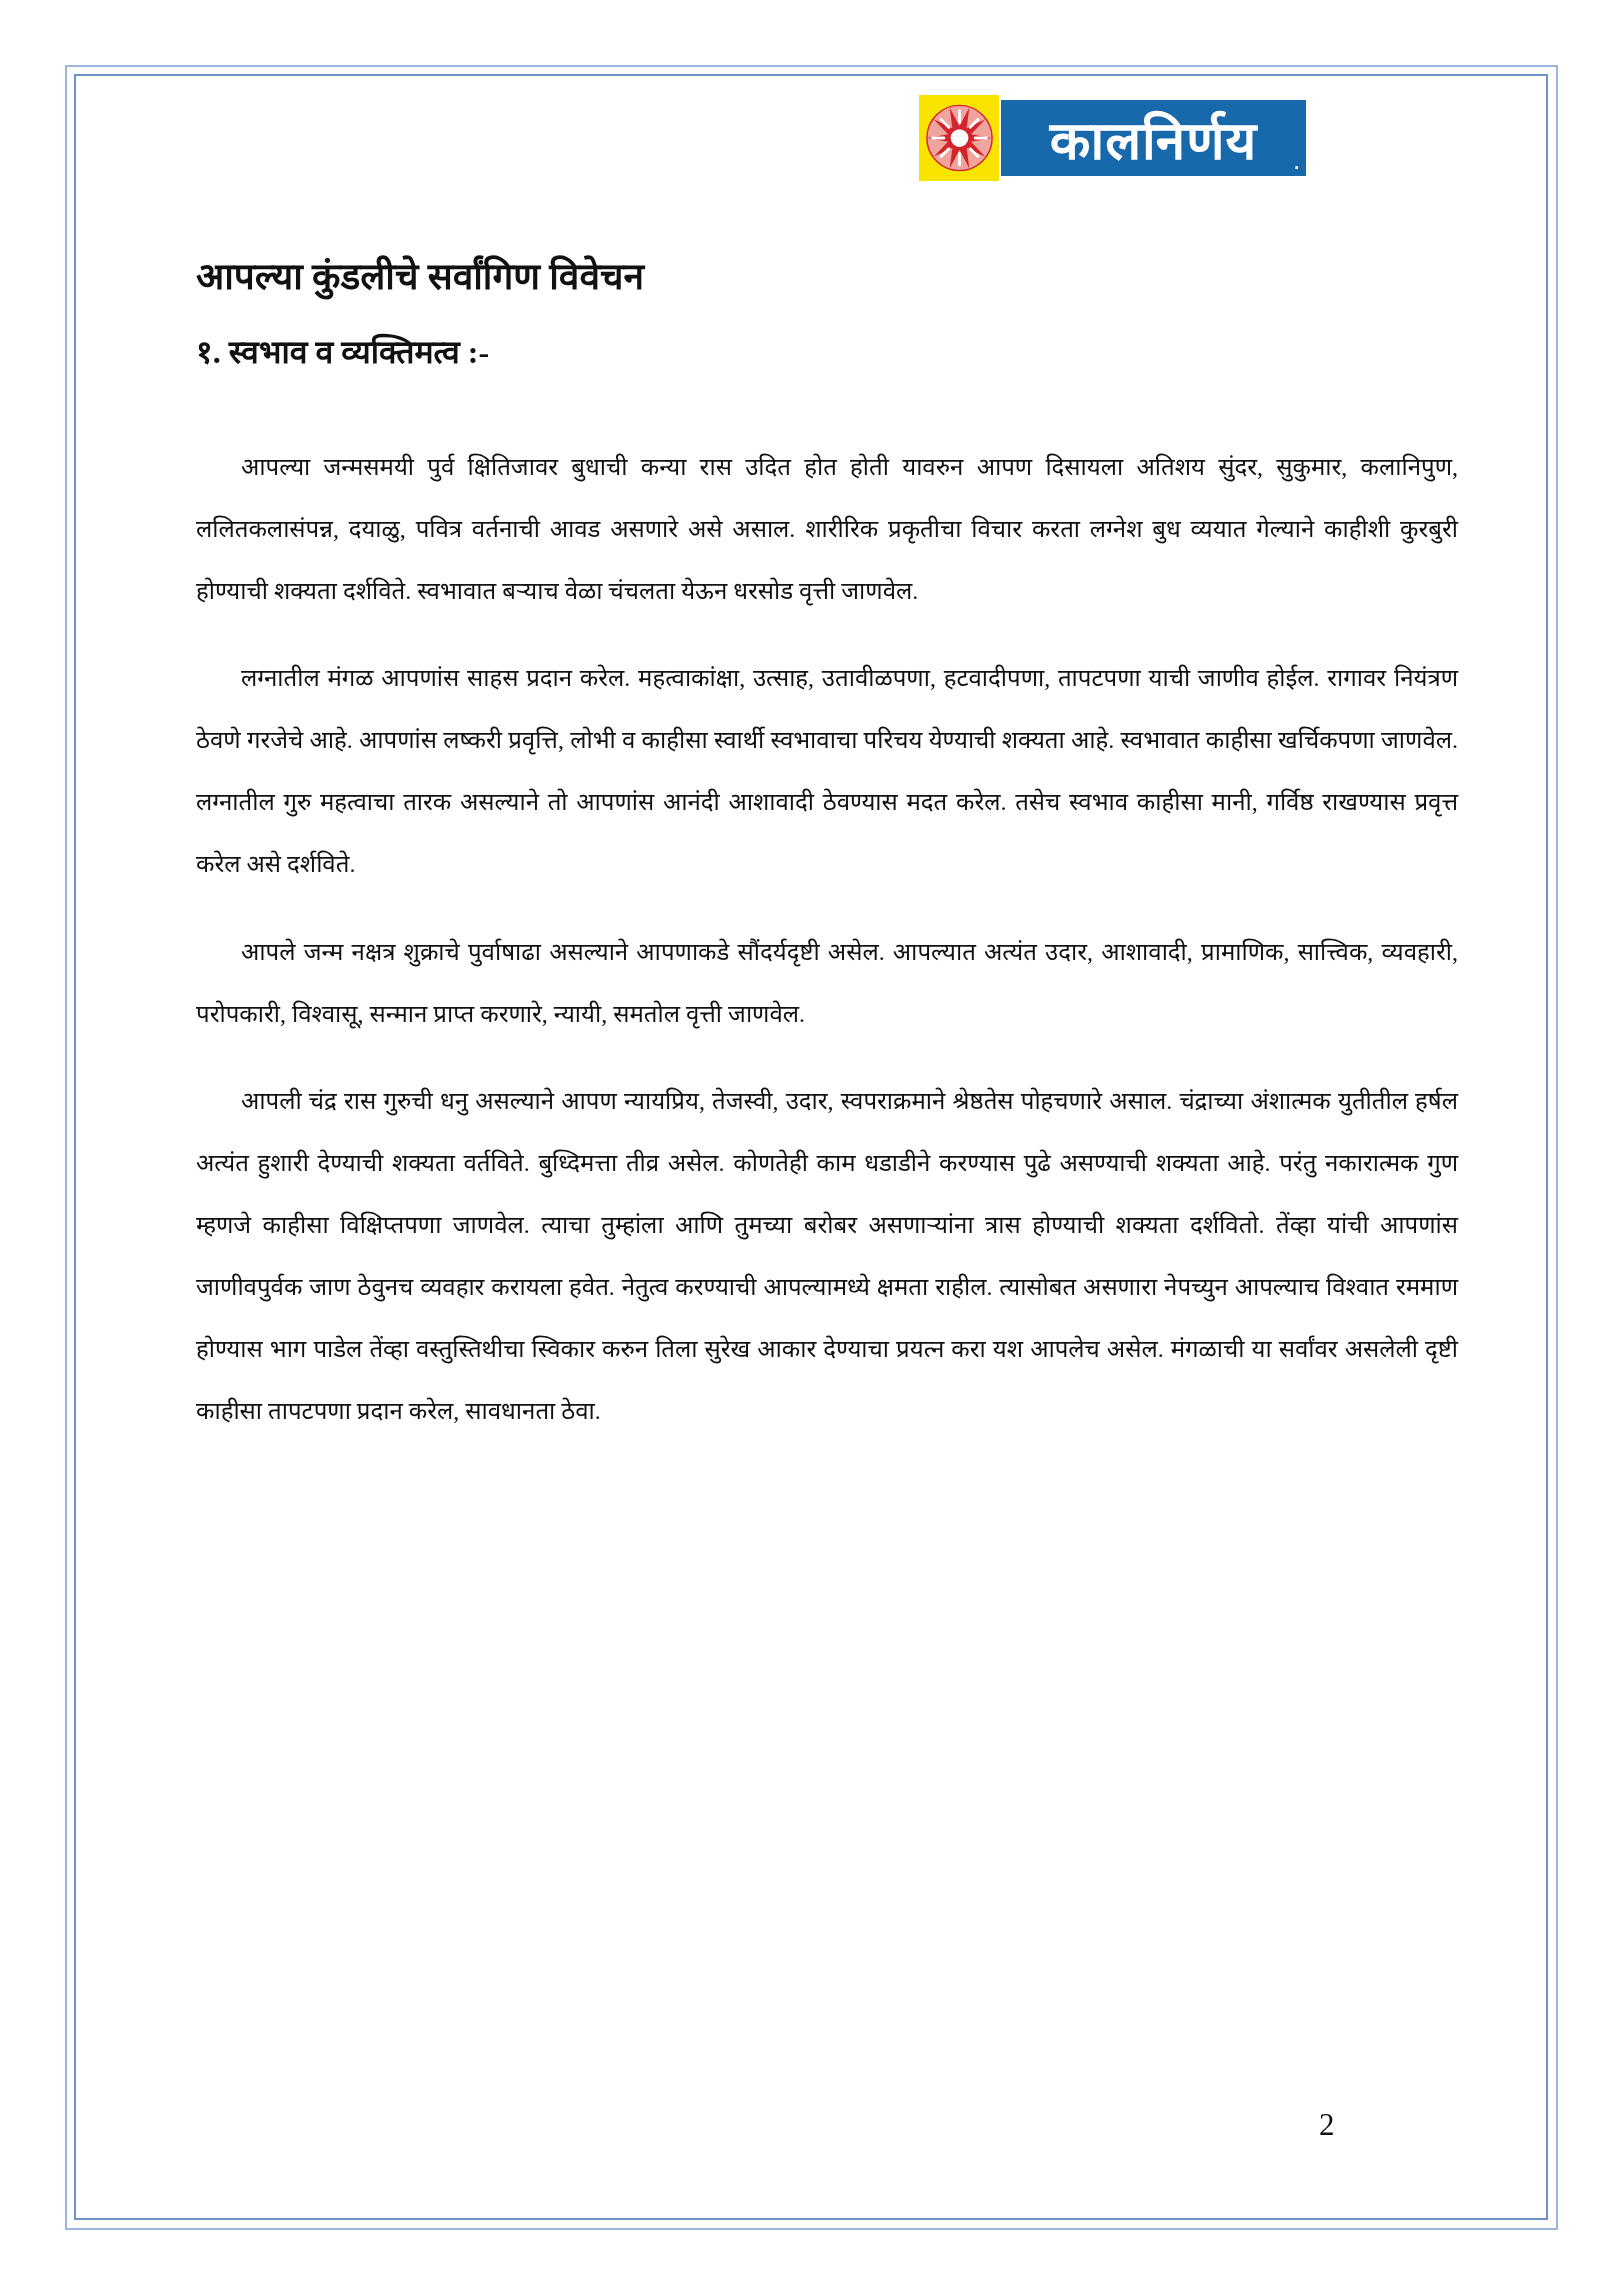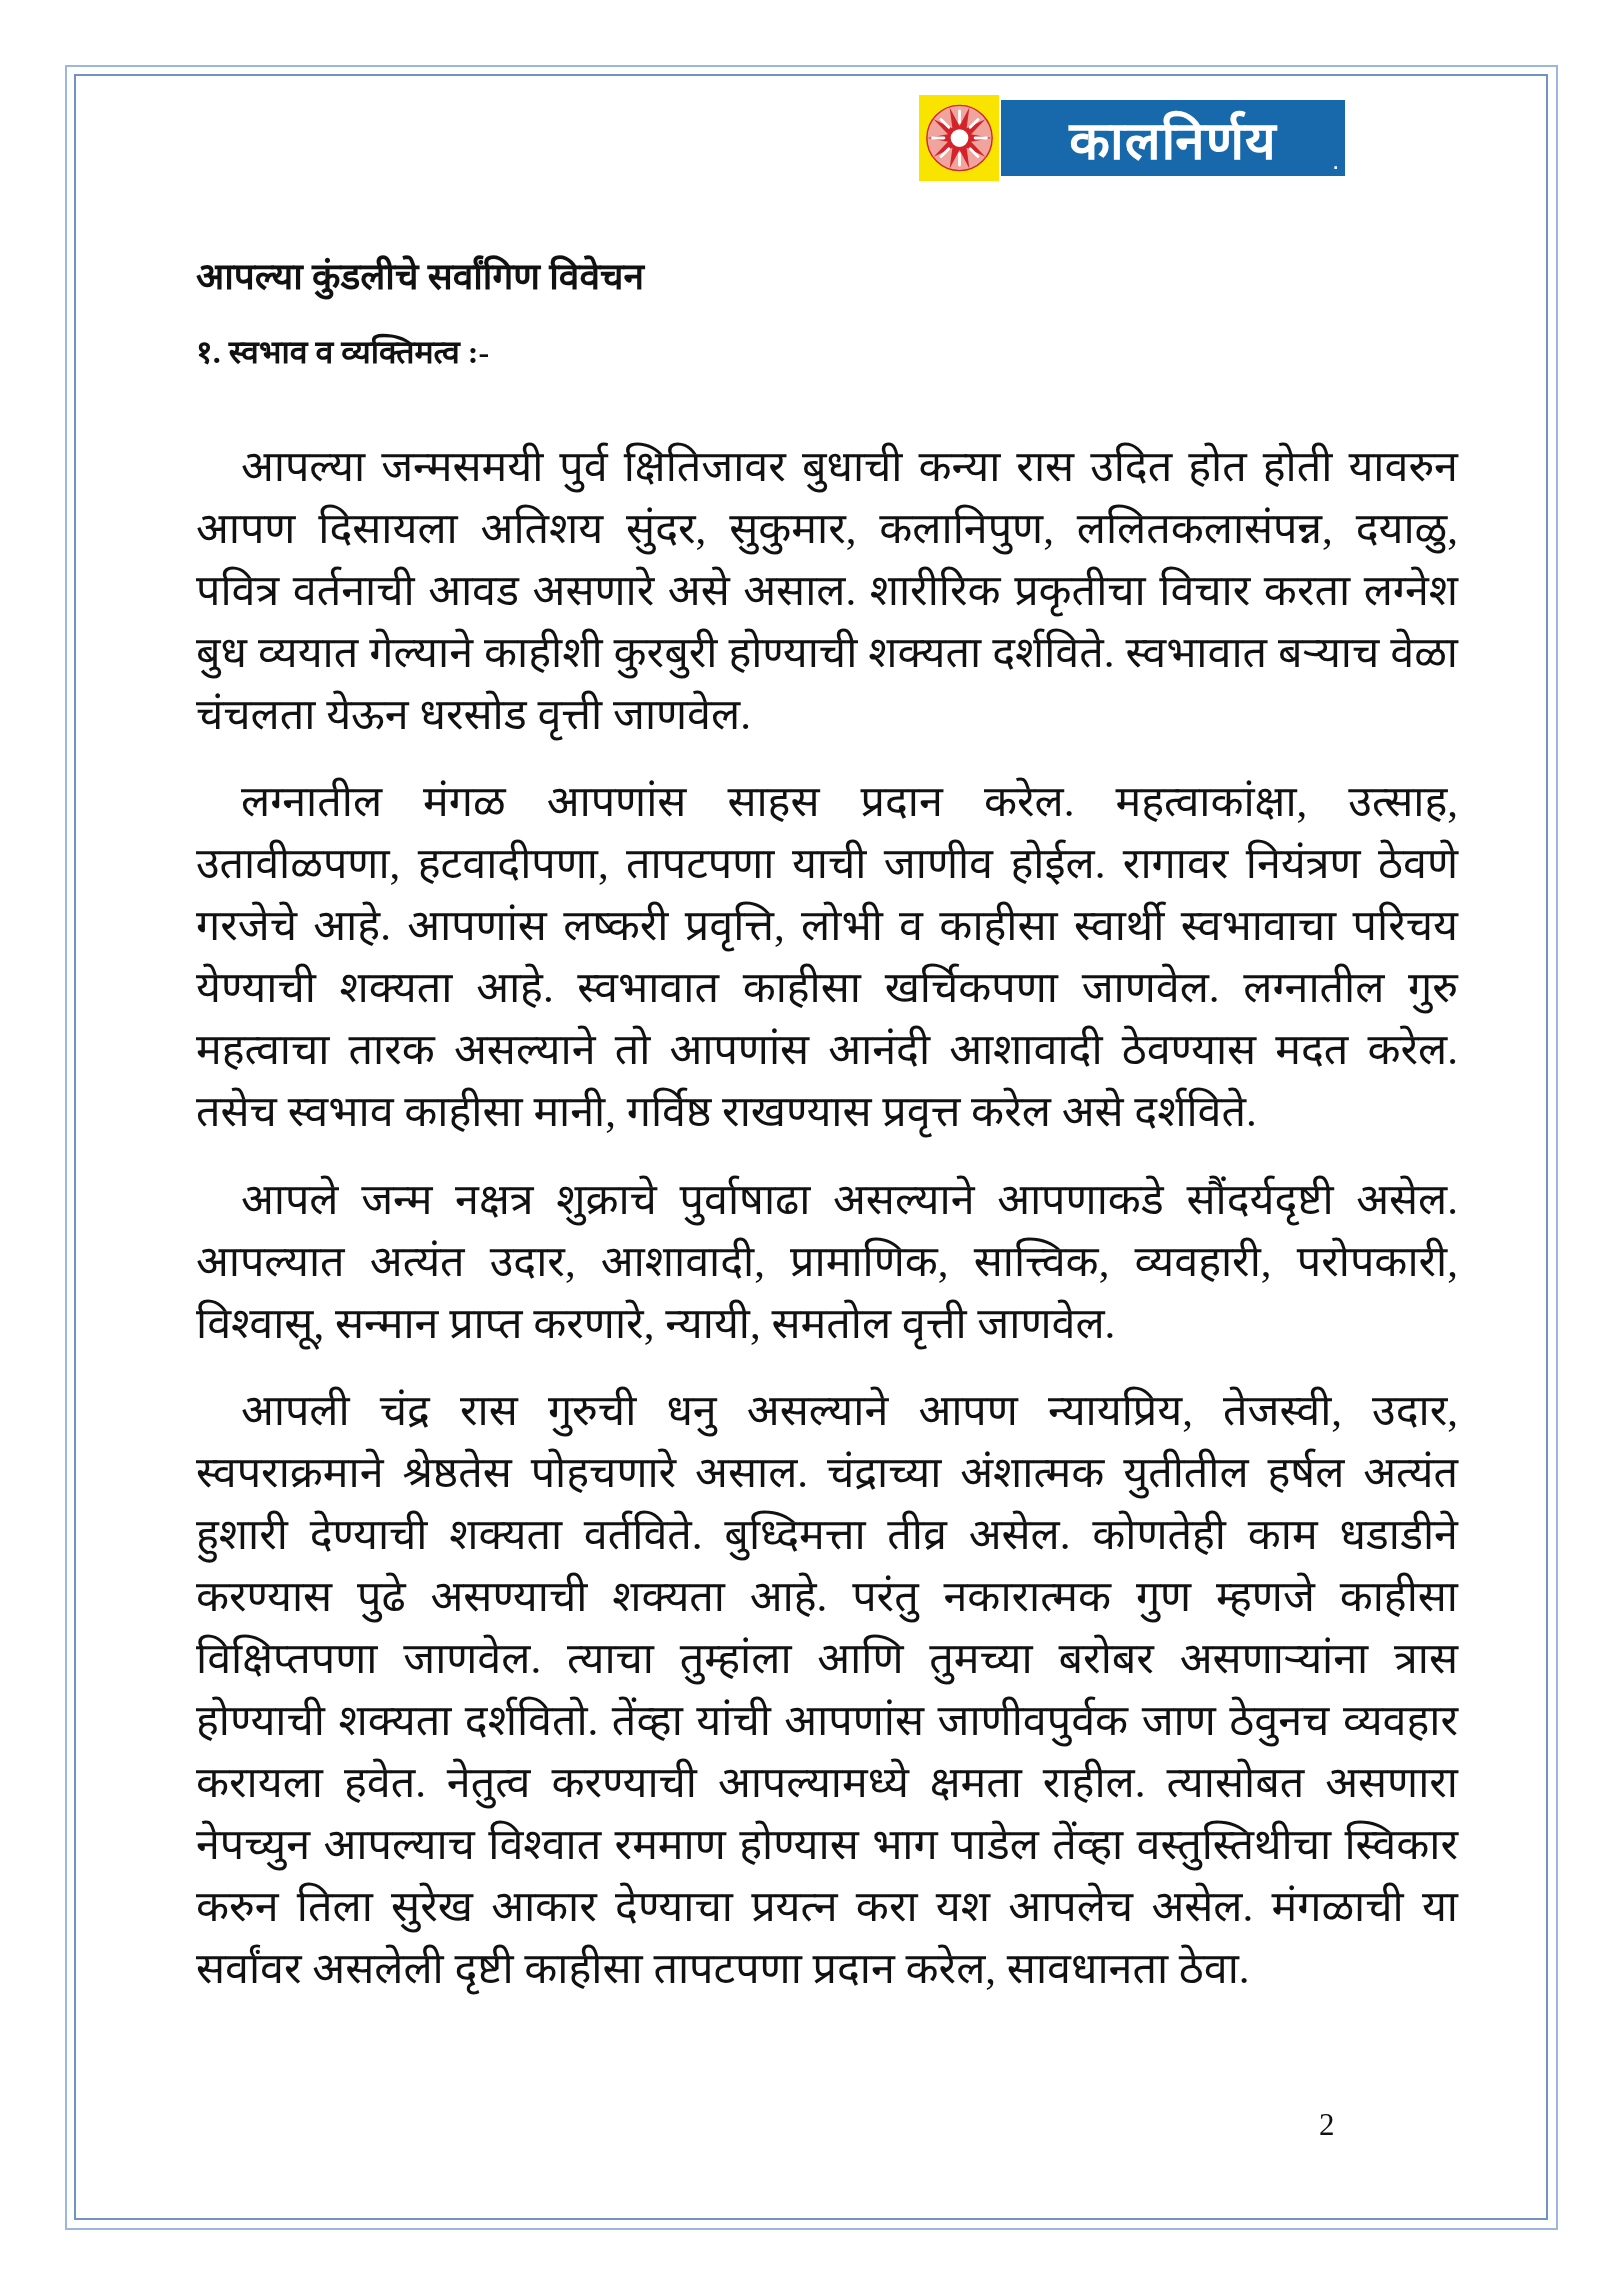--- a/index.html
+++ b/index.html
@@ -31,21 +31,21 @@
   }
   .logo-emblem {
     width: 80px;
     height: 86px;
     background: #f9e400;
     display: flex;
     align-items: center;
     justify-content: center;
   }
   .logo-word {
-    width: 344px;
+    width: 305px;
     height: 76px;
     margin-left: 2px;
     background: #1769ac;
     color: #ffffff;
     display: flex;
     align-items: center;
     justify-content: center;
     font-family: "Liberation Sans", "DejaVu Sans", sans-serif;
     font-weight: 700;
     font-size: 53px;
@@ -71,21 +71,21 @@
     margin: 0 0 25.5px 0;
     line-height: 47px;
   }
   .section-heading {
     font-size: 32px;
     font-weight: 700;
     margin: 0 0 57px 0;
     line-height: 53px;
   }
   .body-para {
-    font-size: 43px;
+    font-size: 24px;
     line-height: 62px;
     text-align: justify;
     text-indent: 45px;
     margin: 0 0 25.5px 0;
   }
   .page-number {
     position: absolute;
     left: 1319px;
     top: 2107px;
     font-size: 31px;

